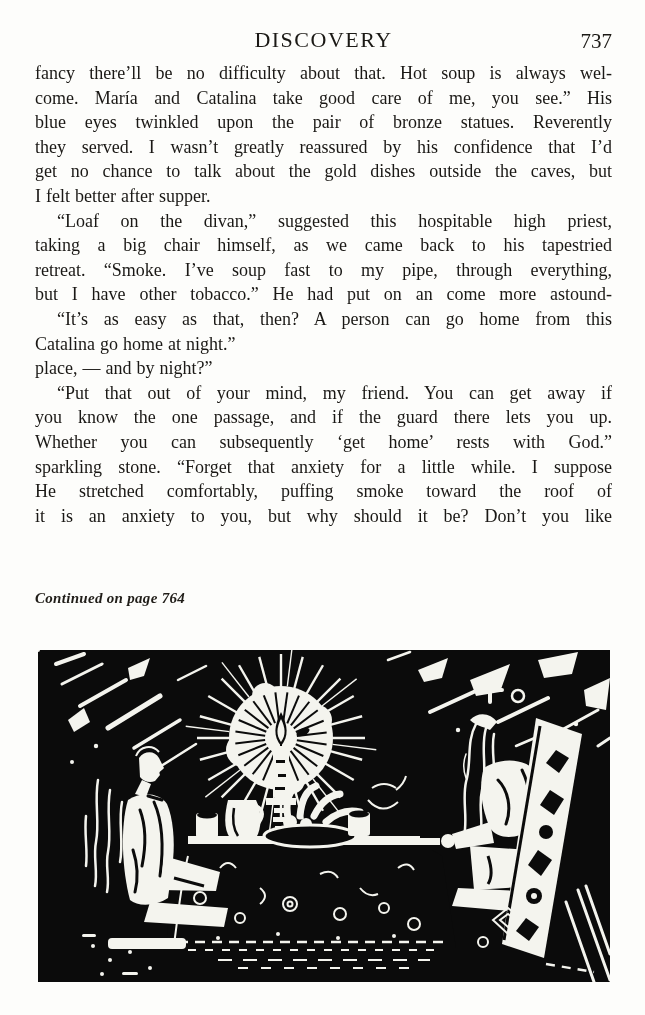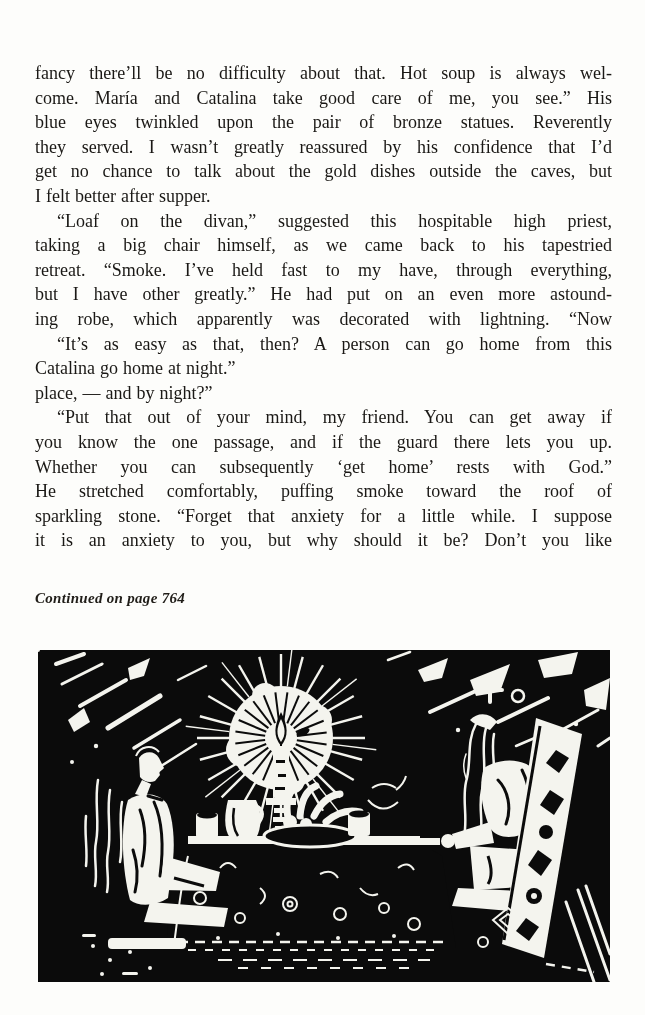--- a/index.html
+++ b/index.html
@@ -39,41 +39,44 @@
     position:absolute;left:38px;top:650px;width:572px;height:332px;
     background:#0b0b0b;
   }
   .illustration svg{display:block;width:572px;height:332px;}
 </style>
 </head>
 <body>
 
 <div class="page">
 
+  <div class="header">
+    <div class="header-title">DISCOVERY</div>
+    <div class="page-number">737</div>
+  </div>
 
   <div class="body-text">
       <div class="line">fancy there’ll be no difficulty about that. Hot soup is always wel-</div>
       <div class="line">come. María and Catalina take good care of me, you see.” His</div>
       <div class="line">blue eyes twinkled upon the pair of bronze statues. Reverently</div>
       <div class="line">they served. I wasn’t greatly reassured by his confidence that I’d</div>
       <div class="line">get no chance to talk about the gold dishes outside the caves, but</div>
       <div class="line last">I felt better after supper.</div>
       <div class="line indent">“Loaf on the divan,” suggested this hospitable high priest,</div>
       <div class="line">taking a big chair himself, as we came back to his tapestried</div>
-      <div class="line">retreat. “Smoke. I’ve held fast to my have, through everything,</div>
-      <div class="line">but I have other greatly.” He had put on an even more astound-</div>
-      <div class="line">ing robe, which apparently was decorated with lightning. “Now</div>
+      <div class="line">retreat. “Smoke. I’ve soup fast to my pipe, through everything,</div>
+      <div class="line">but I have other tobacco.” He had put on an come more astound-</div>
       <div class="line indent">“It’s as easy as that, then? A person can go home from this</div>
       <div class="line last">Catalina go home at night.”</div>
       <div class="line last">place, — and by night?”</div>
       <div class="line indent">“Put that out of your mind, my friend. You can get away if</div>
       <div class="line">you know the one passage, and if the guard there lets you up.</div>
       <div class="line">Whether you can subsequently ‘get home’ rests with God.”</div>
+      <div class="line">sparkling stone. “Forget that anxiety for a little while. I suppose</div>
       <div class="line">He stretched comfortably, puffing smoke toward the roof of</div>
-      <div class="line">sparkling stone. “Forget that anxiety for a little while. I suppose</div>
       <div class="line">it is an anxiety to you, but why should it be? Don’t you like</div>
     </div>
 
   <div class="continuation-note">Continued on page 764</div>
 
   <div class="illustration" role="img" aria-label="Woodcut illustration: two men seated at a small candlelit table inside a dark sparkling cave; a candle with a radiating starburst glow, dishes and a bowl of fruit on a patterned cloth; a young man in a light shirt at left, a long-haired high priest in an ornamented high-backed chair at right">
     <svg viewBox="0 0 572 332" xmlns="http://www.w3.org/2000/svg">
       <defs>
         <line id="rayW" x1="0" y1="-50" x2="0" y2="-84" stroke="#f4f4ee" stroke-width="2.4"></line>
         <line id="rayW2" x1="0" y1="-52" x2="0" y2="-96" stroke="#f4f4ee" stroke-width="1.4"></line>

